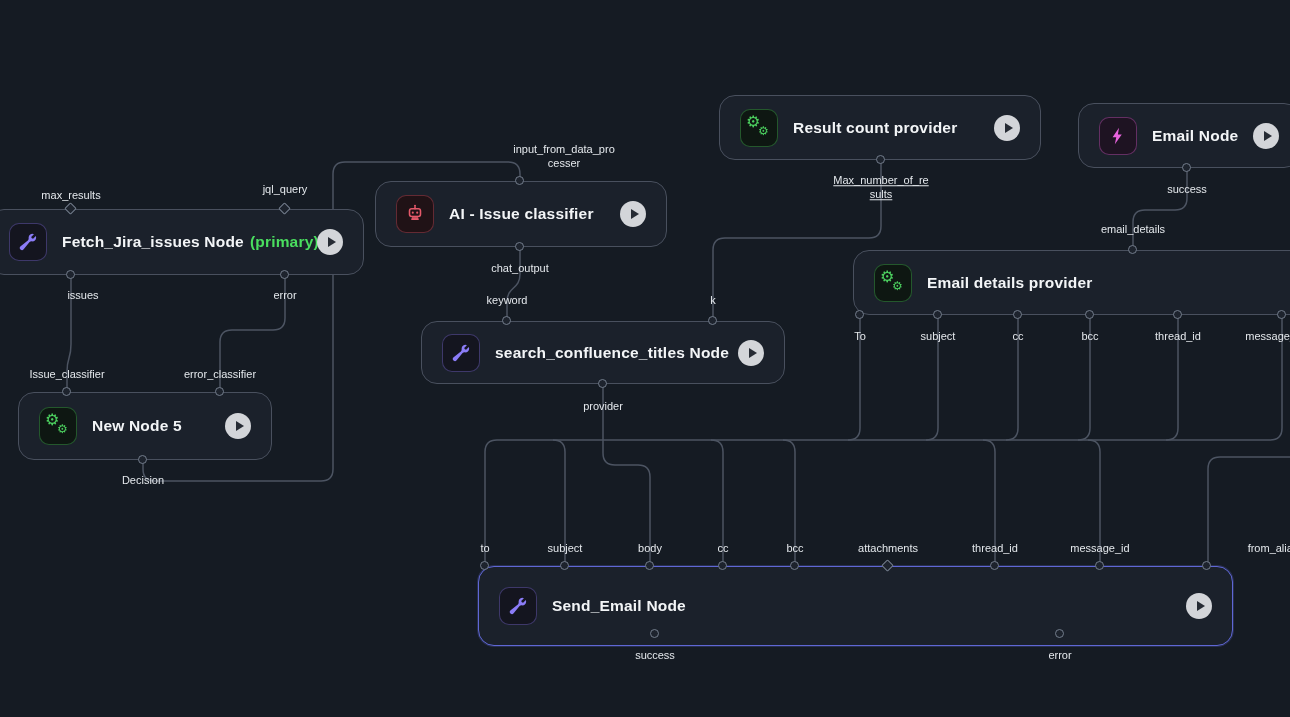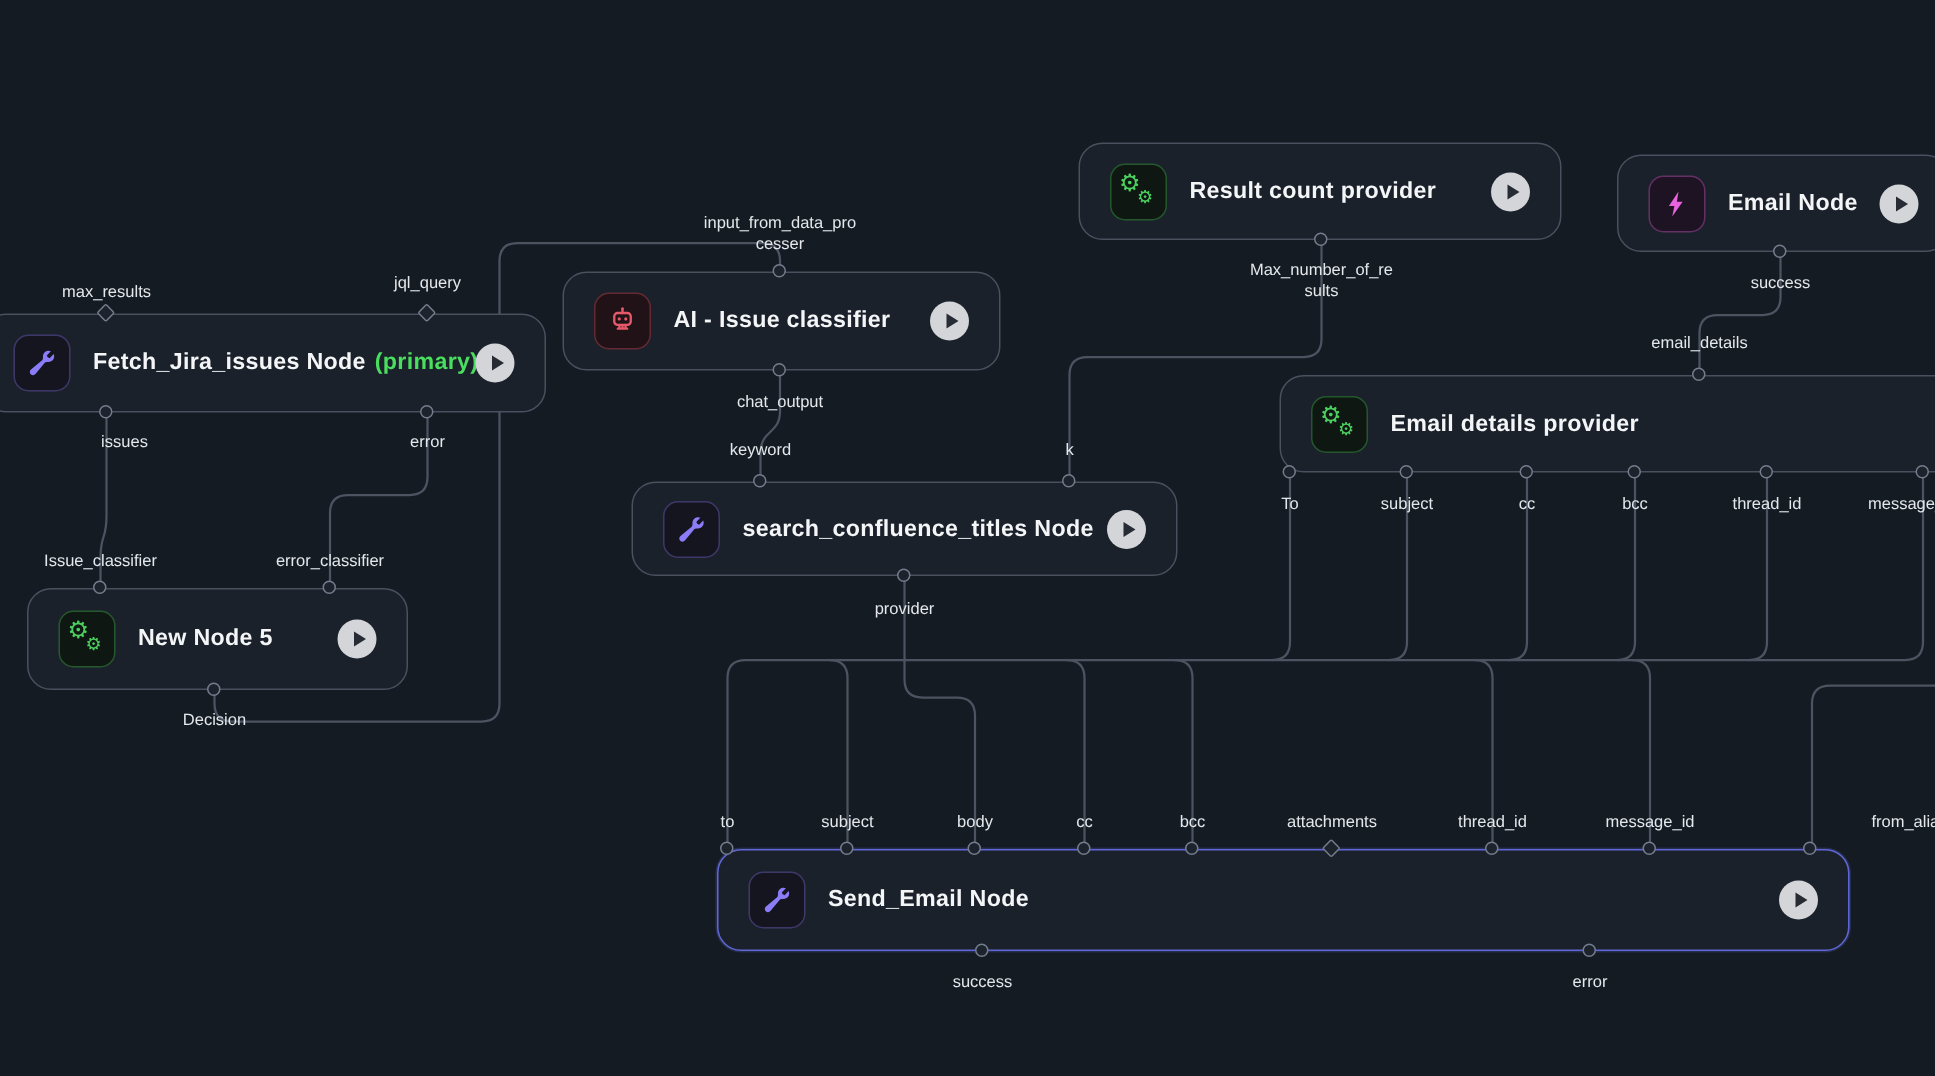--- a/index.html
+++ b/index.html
@@ -41,22 +41,22 @@
   .port{
     position:absolute;width:9px;height:9px;border-radius:50%;z-index:6;box-sizing:border-box;
     background:#1d232d;border:1.5px solid #737d8c;
   }
   .diamond{border-radius:1.5px;transform:rotate(45deg);}
   .plabel{
     position:absolute;z-index:7;transform:translate(-50%,-50%);
     color:#e4e8ec;font-size:11px;font-weight:500;white-space:nowrap;text-align:center;
   }
   .wrap2{white-space:normal;word-break:break-all;line-height:1.25;}
-  .w-a{width:106px;}
-  .w-b{width:98px;}
+  .w-a{width:106px;margin-left:44px;}
+  .w-b{width:98px;text-decoration:underline;}
   .gear{position:absolute;color:#4cd05f;line-height:1;font-family:"DejaVu Sans",sans-serif;}
   .gA{font-size:16px;left:5px;top:4px;}
   .gB{font-size:12px;left:17px;top:15px;}
 </style>
 </head>
 <body>
 
 <div class="canvas">
 
   <svg class="wires" width="1290" height="717" viewBox="0 0 1290 717">
@@ -161,21 +161,21 @@
 
   <div class="node" style="left:853px;top:250px;width:487px;height:65px">
     <div class="tile tile-green">
         <span class="gear gA">⚙</span>
         <span class="gear gB">⚙</span>
       </div>
     <div class="title"><span>Email details provider</span></div>
 
   </div>
 
-  <div class="node selected" style="left:478px;top:566px;width:755px;height:68px">
+  <div class="node selected" style="left:478px;top:566px;width:755px;height:80px">
     <div class="tile tile-purple">
       <svg width="20" height="20" viewBox="0 0 24 24">
           <path fill="#8b7cf7" d="M21.75 6.75a4.5 4.5 0 0 1-4.884 4.484c-1.076-.091-2.264.071-2.95.904l-7.152 8.684a2.548 2.548 0 1 1-3.586-3.586l8.684-7.152c.833-.686.995-1.874.904-2.95a4.5 4.5 0 0 1 6.336-4.486l-3.276 3.276a3.004 3.004 0 0 0 2.25 2.25l3.276-3.276c.256.565.398 1.192.398 1.852z"></path>
         </svg>
     </div>
     <div class="title"><span>Send_Email Node</span></div>
     <div class="play">
         <i class="tri"></i>
       </div>
   </div>

